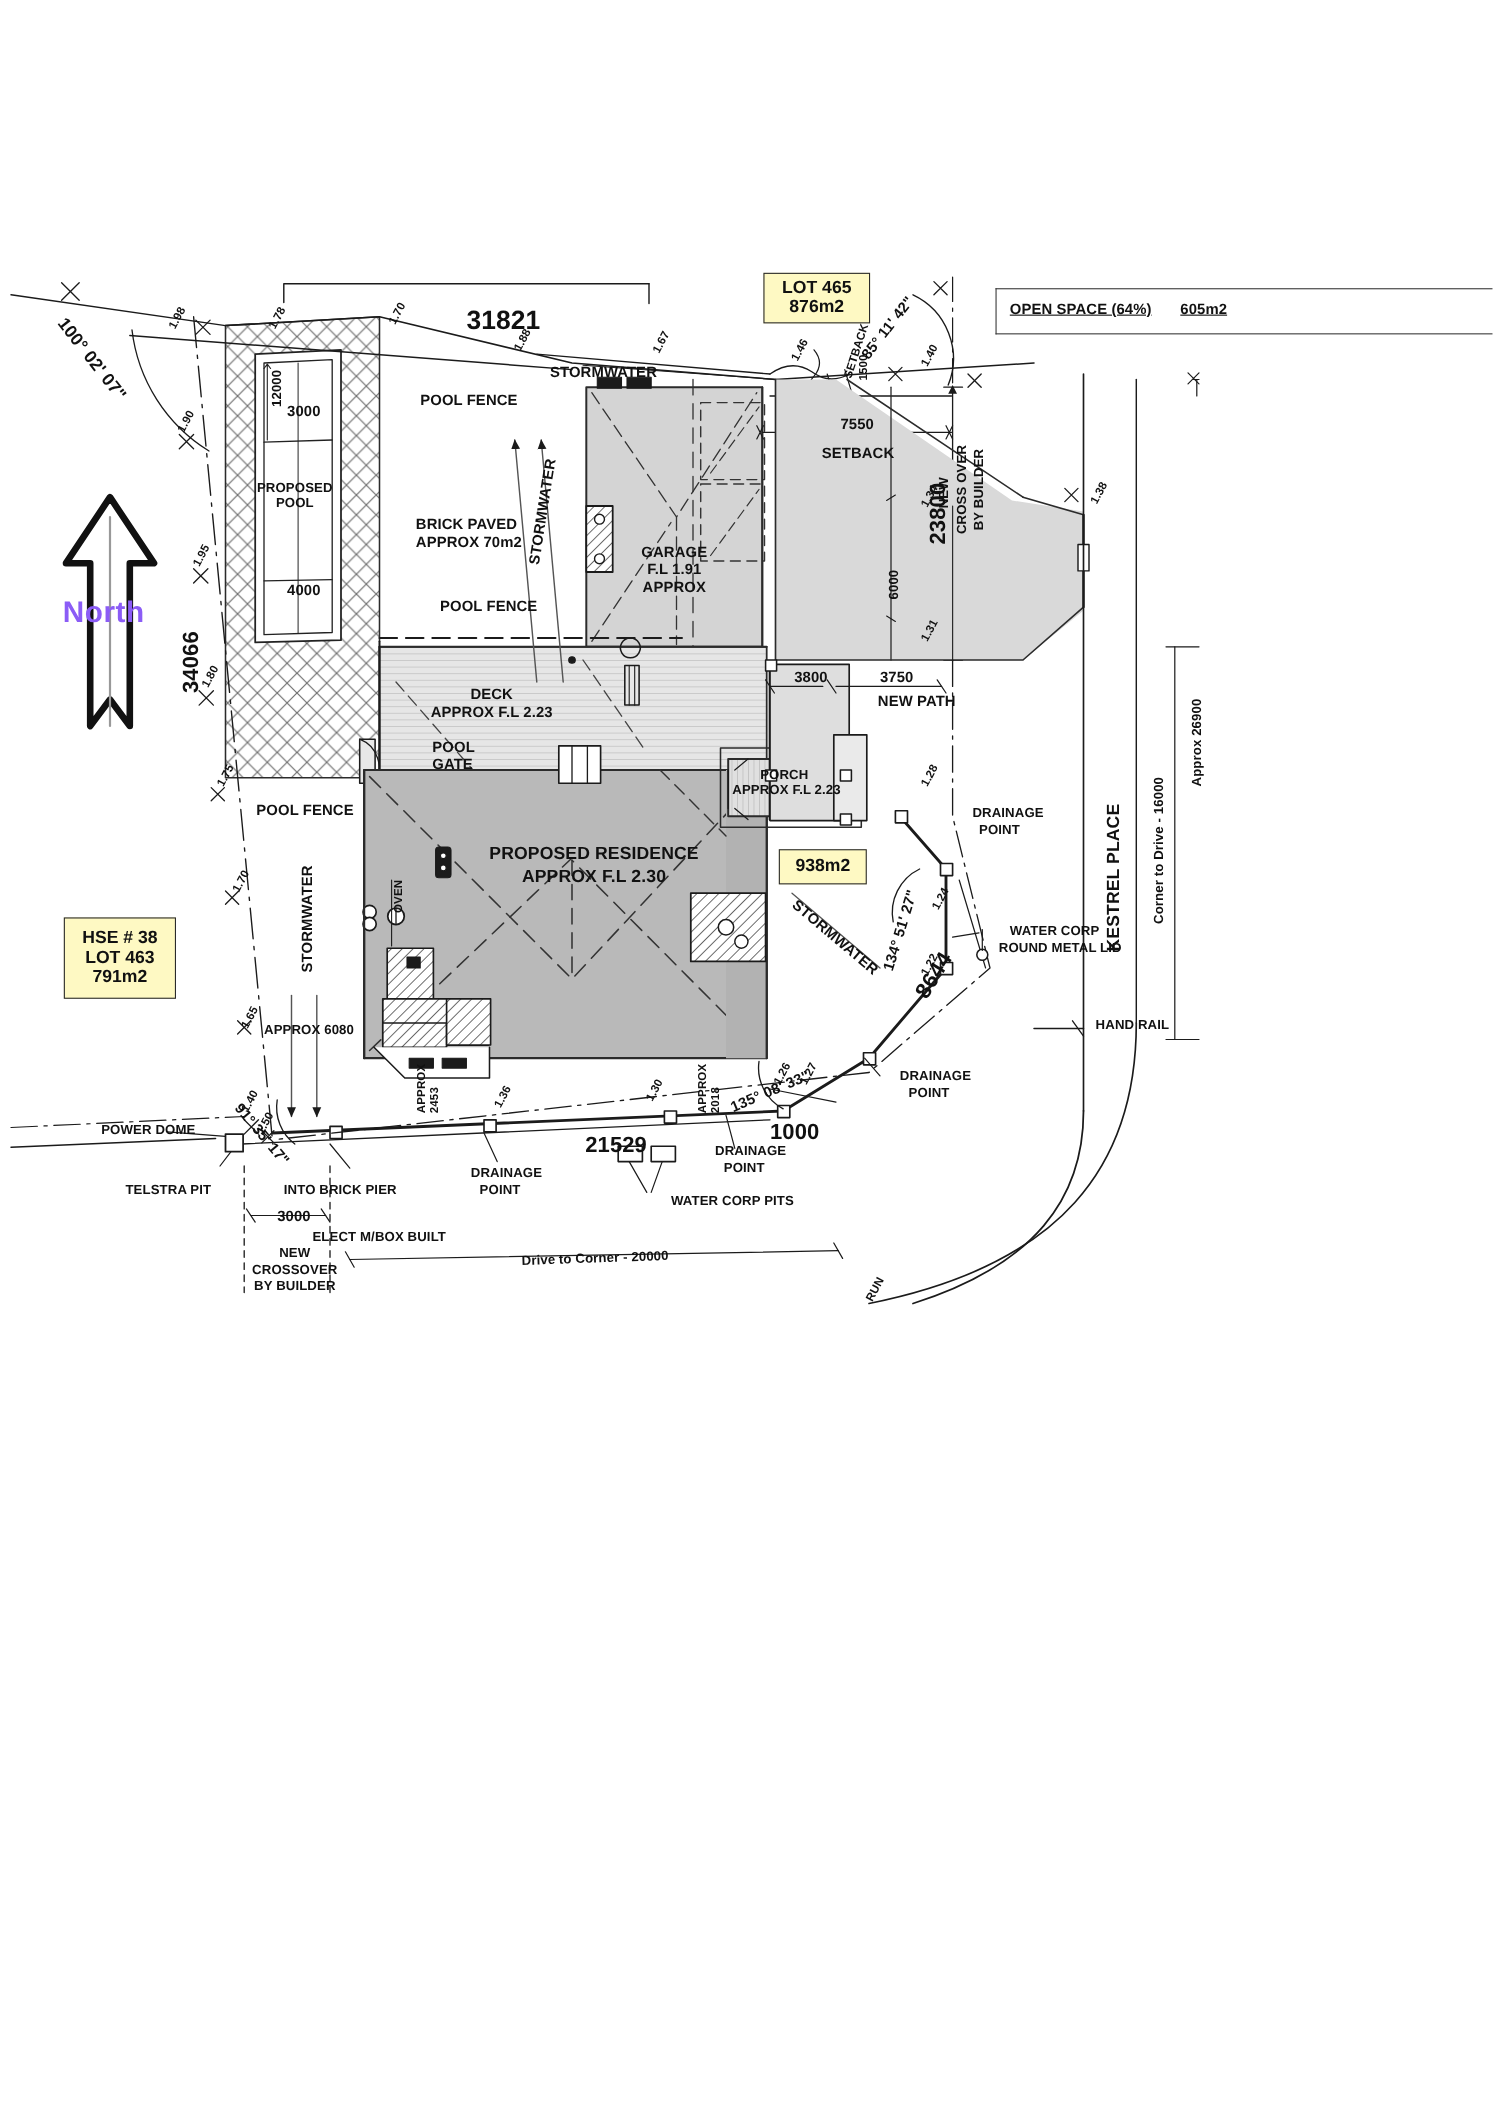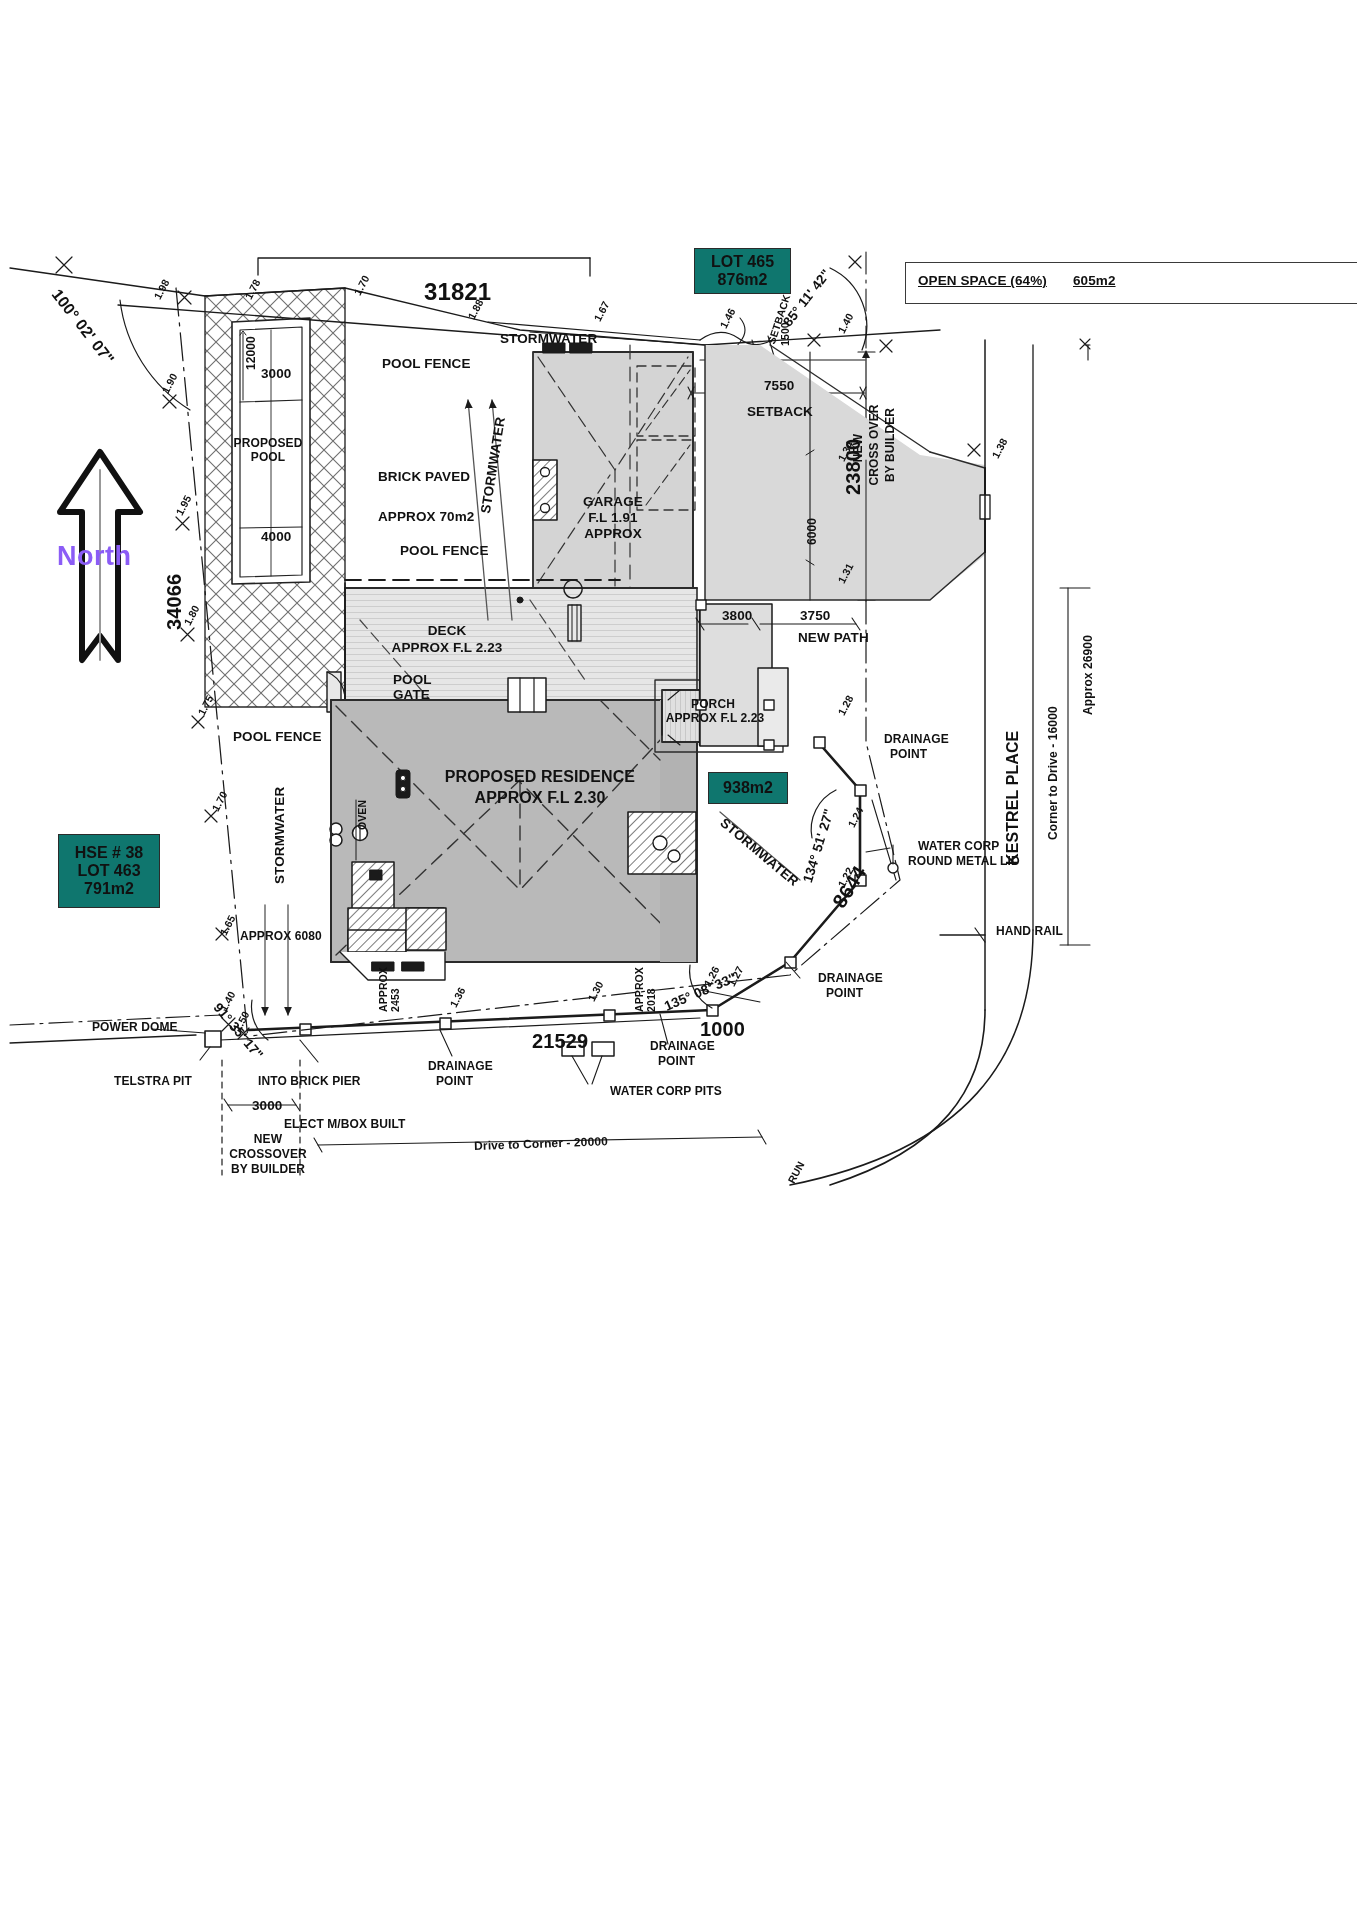--- a/index.html
+++ b/index.html
@@ -32,21 +32,21 @@
   .t-l {font-size:16px;}
   .t-xl{font-size:20px;font-weight:700;}
   .t-xxl{font-size:24px;font-weight:700;}
   .b{font-weight:700;}
   .ctr{text-align:center;}
 
   
   .box{
     position:absolute;
     border:1.4px solid #2b2b2b;
-    background:#0f766e;
+    background:#fef9c3;
     text-align:center;
     font-family:"Liberation Sans", sans-serif;
     color:#111;
     display:flex;
     flex-direction:column;
     align-items:center;
     justify-content:center;
   }
   .box div{white-space:pre;}
 
@@ -434,21 +434,21 @@
   <div class="lbl t-s b" style="left:474px;top:1140px;transform:rotate(-2deg);transform-origin:0 0;">Drive to Corner - 20000</div>
 
   <div class="lbl t-m b" style="left:382px;top:356px;">POOL FENCE</div>
   <div class="lbl t-m b" style="left:400px;top:543px;">POOL FENCE</div>
   <div class="lbl t-m b" style="left:233px;top:729px;">POOL FENCE</div>
 
   <div class="lbl t-m b" style="left:393px;top:672px;">POOL</div>
   <div class="lbl t-m b" style="left:393px;top:687px;">GATE</div>
 
   <div class="lbl t-m b" style="left:378px;top:469px;">BRICK PAVED</div>
-  <div class="lbl t-m b" style="left:378px;top:485px;margin-top:24px;">APPROX 70m2</div>
+  <div class="lbl t-m b" style="left:378px;top:485px;">APPROX 70m2</div>
 
   <div class="lbl t-m b" style="left:500px;top:331px;">STORMWATER</div>
   <div class="lbl t-m b" style="left:478px;top:512px;transform:rotate(-81deg);transform-origin:0 0;">STORMWATER</div>
   <div class="lbl t-m b" style="left:272px;top:884px;transform:rotate(-90deg);transform-origin:0 0;">STORMWATER</div>
   <div class="lbl t-m b" style="left:727px;top:815px;transform:rotate(40deg);transform-origin:0 0;">STORMWATER</div>
 
   <div class="lbl t-m b" style="left:798px;top:630px;">NEW PATH</div>
 
   <div class="lbl t-s b ctr" style="left:852px;top:488px;width:80px;transform:rotate(-90deg);transform-origin:0 0;">NEW</div>
   <div class="lbl t-s b ctr" style="left:868px;top:500px;width:110px;transform:rotate(-90deg);transform-origin:0 0;">CROSS OVER</div>

